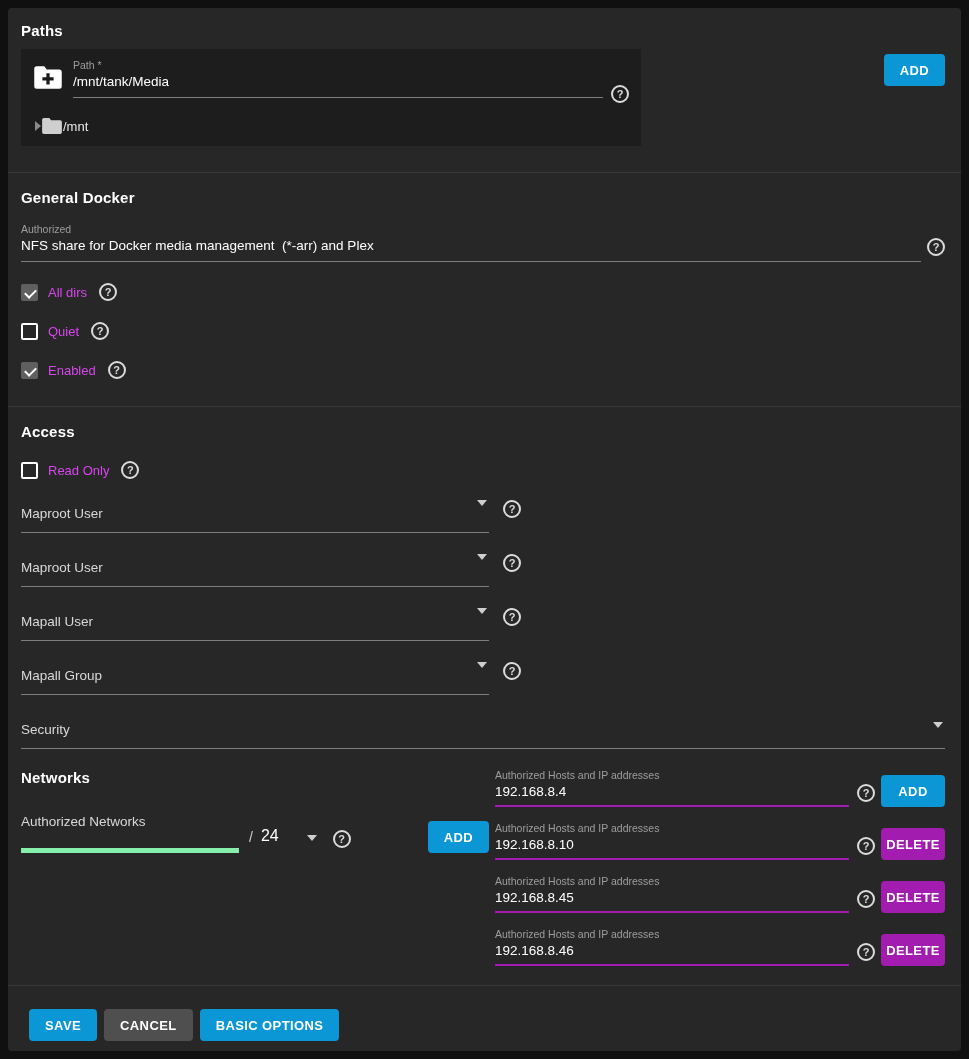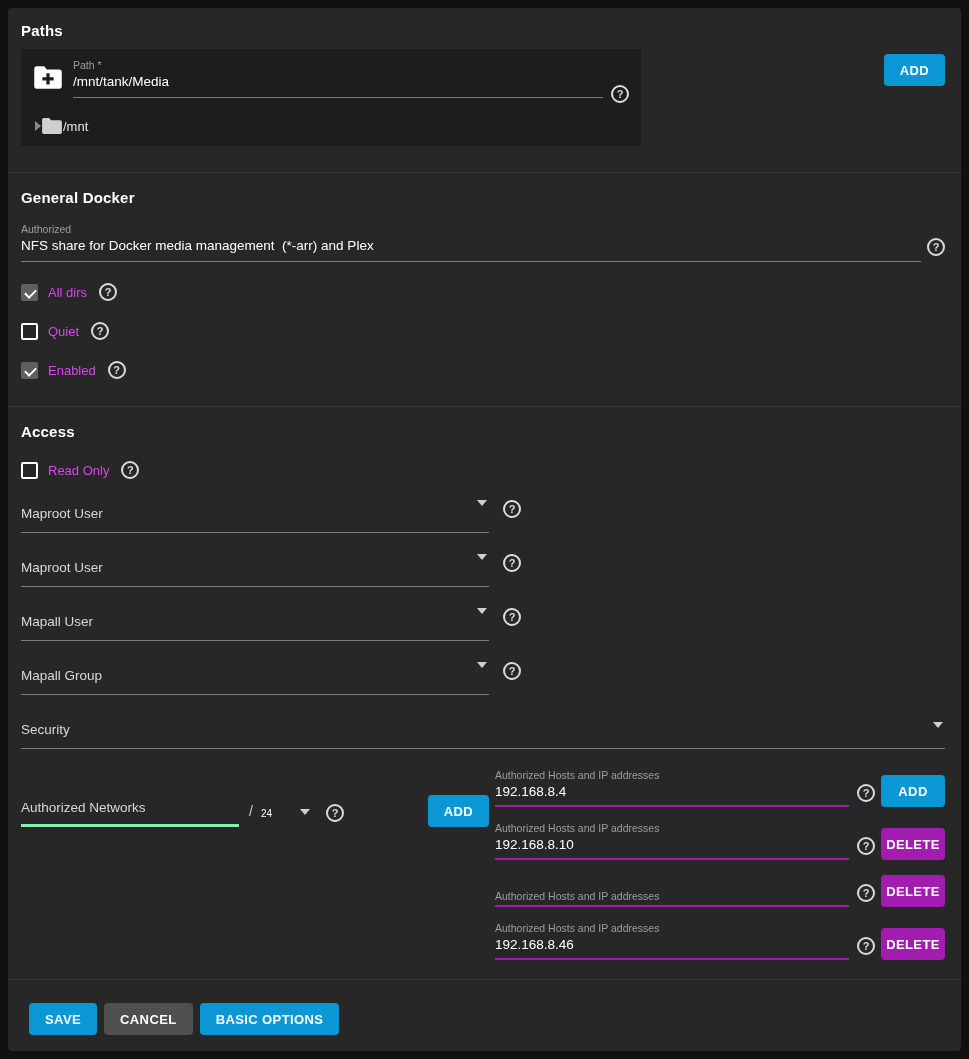--- a/index.html
+++ b/index.html
@@ -70,24 +70,24 @@
   .select-field .caret { position:absolute; right:2px; top:0; }
   .select-row .help { margin:0 0 6px 14px; }
   .select-field.full { width:100%; }
   .select-field.full .caret { top:6px; }
 
   
   .two-col { display:flex; margin-top:16px; }
   .col-networks { width:474px; flex:0 0 auto; padding-right:6px; }
   .col-hosts { flex:1; }
   .net-row { display:flex; align-items:flex-end; margin-top:26px; }
-  .net-field { width:218px; border-bottom:3px solid #86efac; padding-bottom:8px; cursor:text; }
+  .net-field { width:218px; border-bottom:5px solid #86efac; padding-bottom:18px; cursor:text; }
   .net-field .select-label { color:#d9d9d9; }
   .net-sep { font-size:14px; color:#cfcfcf; margin:0 8px 8px 10px; }
-  .net-prefix { font-size:10px; color:#fff; margin:0 0 8px 0; }
+  .net-prefix { font-size:16px; color:#fff; margin:0 0 8px 0; }
   .net-row .caret { margin:0 0 12px 28px; cursor:pointer; }
   .net-row .help { margin:0 0 5px 16px; }
   .net-row .btn { margin-left:auto; }
 
   .host-row { display:flex; align-items:flex-end; margin-bottom:15px; }
   .host-field { flex:1; border-bottom:2px solid #a21caf; }
   .host-field .field-value { padding-bottom:6px; }
   .host-row .help { margin:0 6px 5px 8px; }
   .host-row .btn { width:64px; padding:0; flex:0 0 auto; }
 
@@ -203,20 +203,21 @@
       <div class="select-row">
         <div class="select-field full">
           <span class="select-label">Security</span>
           <span class="caret"></span>
         </div>
       </div>
     </section>
 
     <div class="two-col">
       <div class="col-networks">
+        <h2 class="sec-title">Networks</h2>
         <div class="net-row">
           <div class="net-field">
             <span class="select-label">Authorized Networks</span>
           </div>
           <span class="net-sep">/</span>
           <span class="net-prefix">24</span>
           <span class="caret"></span>
           <span class="help">?</span>
           <button class="btn blue">ADD</button>
         </div>
@@ -238,20 +239,21 @@
             <div class="field-label">Authorized Hosts and IP addresses</div>
             <div class="field-value">192.168.8.10</div>
           </div>
           <span class="help">?</span>
           <button class="btn gray">DELETE</button>
         </div>
 
         <div class="host-row">
           <div class="host-field">
             <div class="field-label">Authorized Hosts and IP addresses</div>
+            <div class="field-value">192.168.8.45</div>
           </div>
           <span class="help">?</span>
           <button class="btn gray">DELETE</button>
         </div>
 
         <div class="host-row">
           <div class="host-field">
             <div class="field-label">Authorized Hosts and IP addresses</div>
             <div class="field-value">192.168.8.46</div>
           </div>

